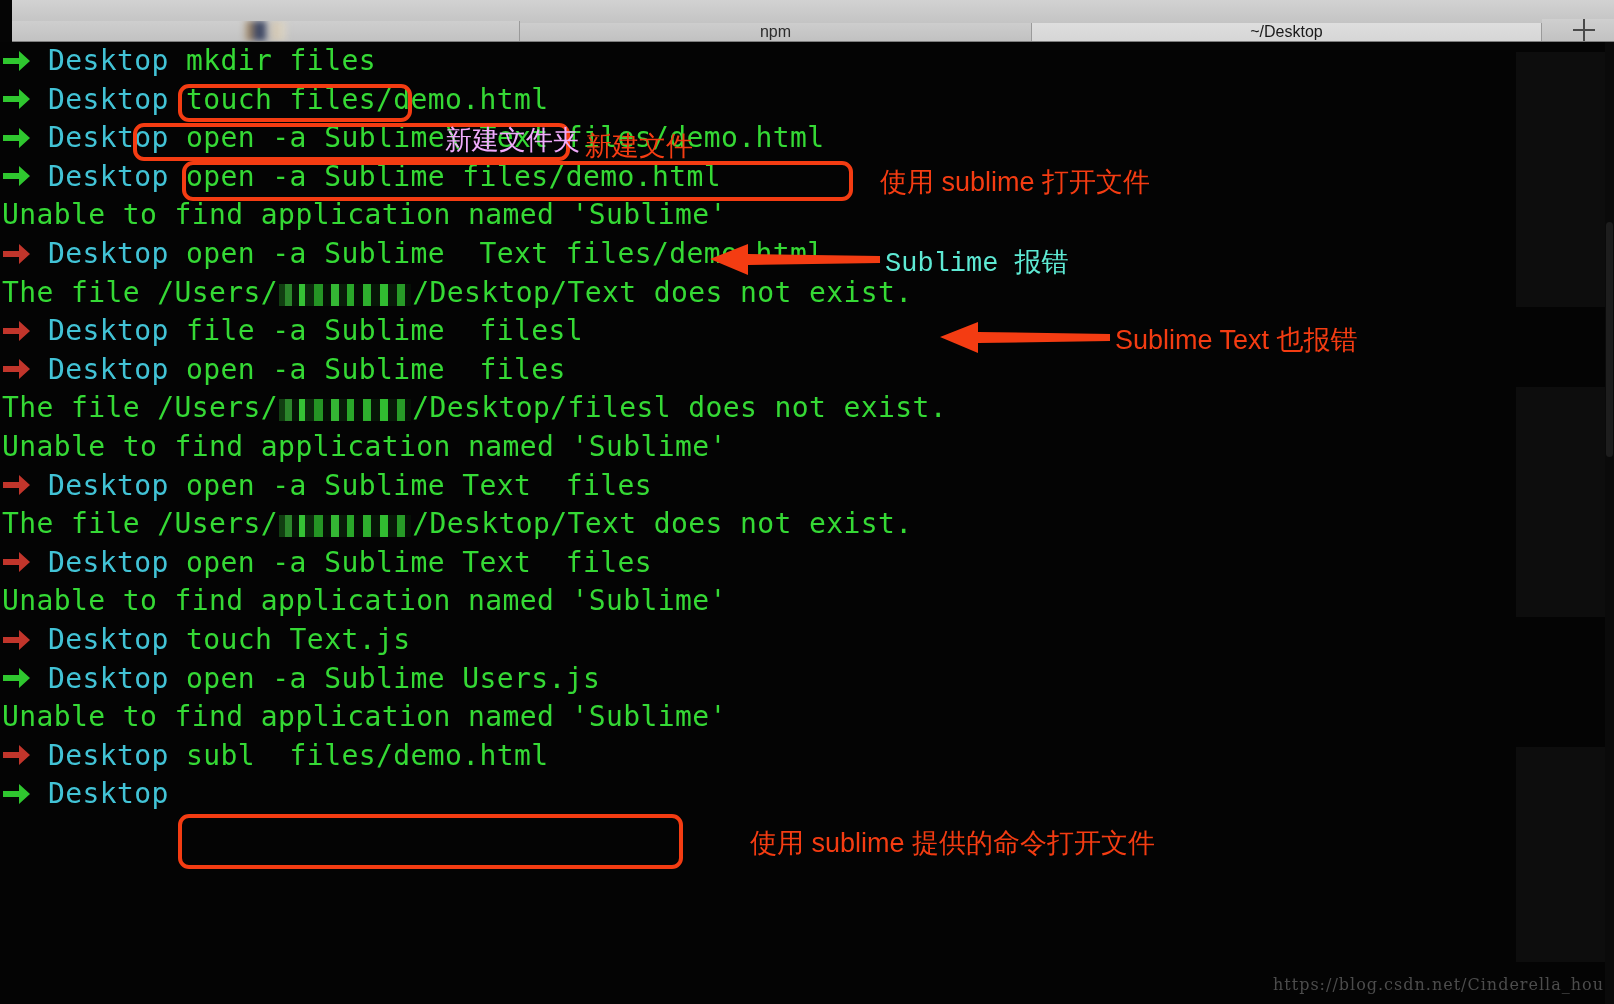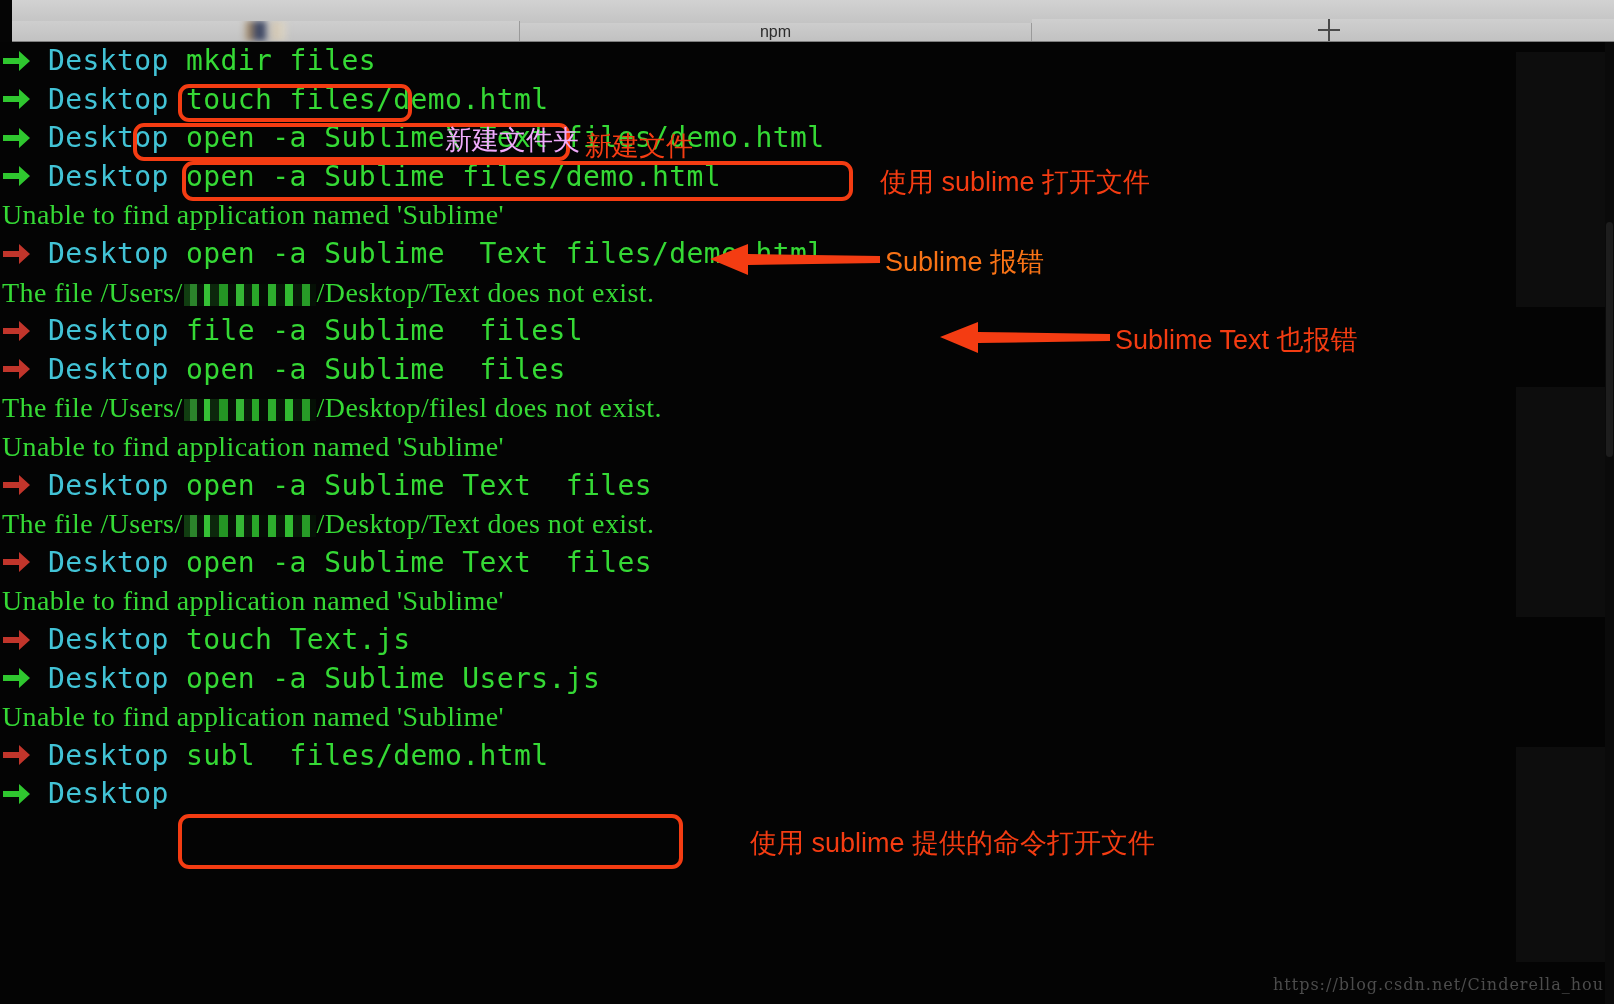--- a/index.html
+++ b/index.html
@@ -126,21 +126,21 @@
     display: inline-block;
     width: 46px;
     vertical-align: middle;
     text-align: left;
     position: relative;
     top: -2px;
   }
   .arrow svg { display: inline-block; vertical-align: middle; }
   .cwd   { color: #42c3d6; }
   .cmd   { color: #35d935; }
-  .out   { color: #35d935; font-family: Liberation Serif, serif; }
+  .out   { color: #35d935; }
 
   
   .redact {
     display: inline-block;
     width: 132px;
     height: 22px;
     vertical-align: -4px;
     margin: 0 1px;
     background-color: #0b1a0b;
     background-image:
@@ -219,20 +219,23 @@
 
 <div id="app">
 
   <div class="tabbar">
     <div class="tab t1">
       <span class="tab-label-blurred"></span>
     </div>
     <div class="tab t2">
       <span>npm</span>
     </div>
+    <div class="tab t3 active">
+      <span>~/Desktop</span>
+    </div>
     <div class="tab-add">
       <span class="plus-icon"></span>
     </div>
   </div>
 
   <div class="terminal">
     <div class="bgpatch p1"></div>
     <div class="bgpatch p2"></div>
     <div class="bgpatch p3"></div>
 
@@ -286,21 +289,21 @@
       </div>
 
     <div id="annolayer">
         <div class="anno-box" style="left: 178px; top: 42px; width: 234px; height: 38px; border-color: rgb(244, 60, 18);"></div>
         <div class="anno-box" style="left: 133px; top: 81px; width: 437px; height: 38px; border-color: rgb(244, 60, 18);"></div>
         <div class="anno-box" style="left: 182px; top: 119px; width: 671px; height: 40px; border-color: rgb(244, 60, 18);"></div>
         <div class="anno-box" style="left: 178px; top: 772px; width: 505px; height: 55px; border-color: rgb(244, 60, 18);"></div>
         <div class="anno-text" style="left: 445px; top: 47px; color: #f0abfc; margin-top: 33px;">新建文件夹</div>
         <div class="anno-text" style="left: 585px; top: 86px; color: rgb(244, 60, 18);">新建文件</div>
         <div class="anno-text" style="left: 880px; top: 122px; color: rgb(244, 60, 18);">使用 sublime 打开文件</div>
-        <div class="anno-text" style="left: 885px; top: 202px; color: #f97316;">Sublime 报错</div>
+        <div class="anno-text" style="left: 885px; top: 202px; color: #5eead4; font-family: Liberation Mono, monospace;">Sublime 报错</div>
         <div class="anno-text" style="left: 1115px; top: 280px; color: rgb(244, 60, 18); text-align: center;">Sublime Text 也报错</div>
         <div class="anno-text" style="left: 750px; top: 783px; color: rgb(244, 60, 18);">使用 sublime 提供的命令打开文件</div>
         <div class="anno-arrow" style="left: 710px; top: 200px; width: 170px; height: 34px;"><svg width="170" height="34" viewBox="0 0 170 34">
             <path d="M0 17 L38 2 L38 12 L170 14 L170 21 L38 23 L38 33 Z" fill="#f43c12"></path>
           </svg></div>
         <div class="anno-arrow" style="left: 940px; top: 278px; width: 170px; height: 34px;"><svg width="170" height="34" viewBox="0 0 170 34">
             <path d="M0 17 L38 2 L38 12 L170 14 L170 21 L38 23 L38 33 Z" fill="#f43c12"></path>
           </svg></div>
       </div>
 

